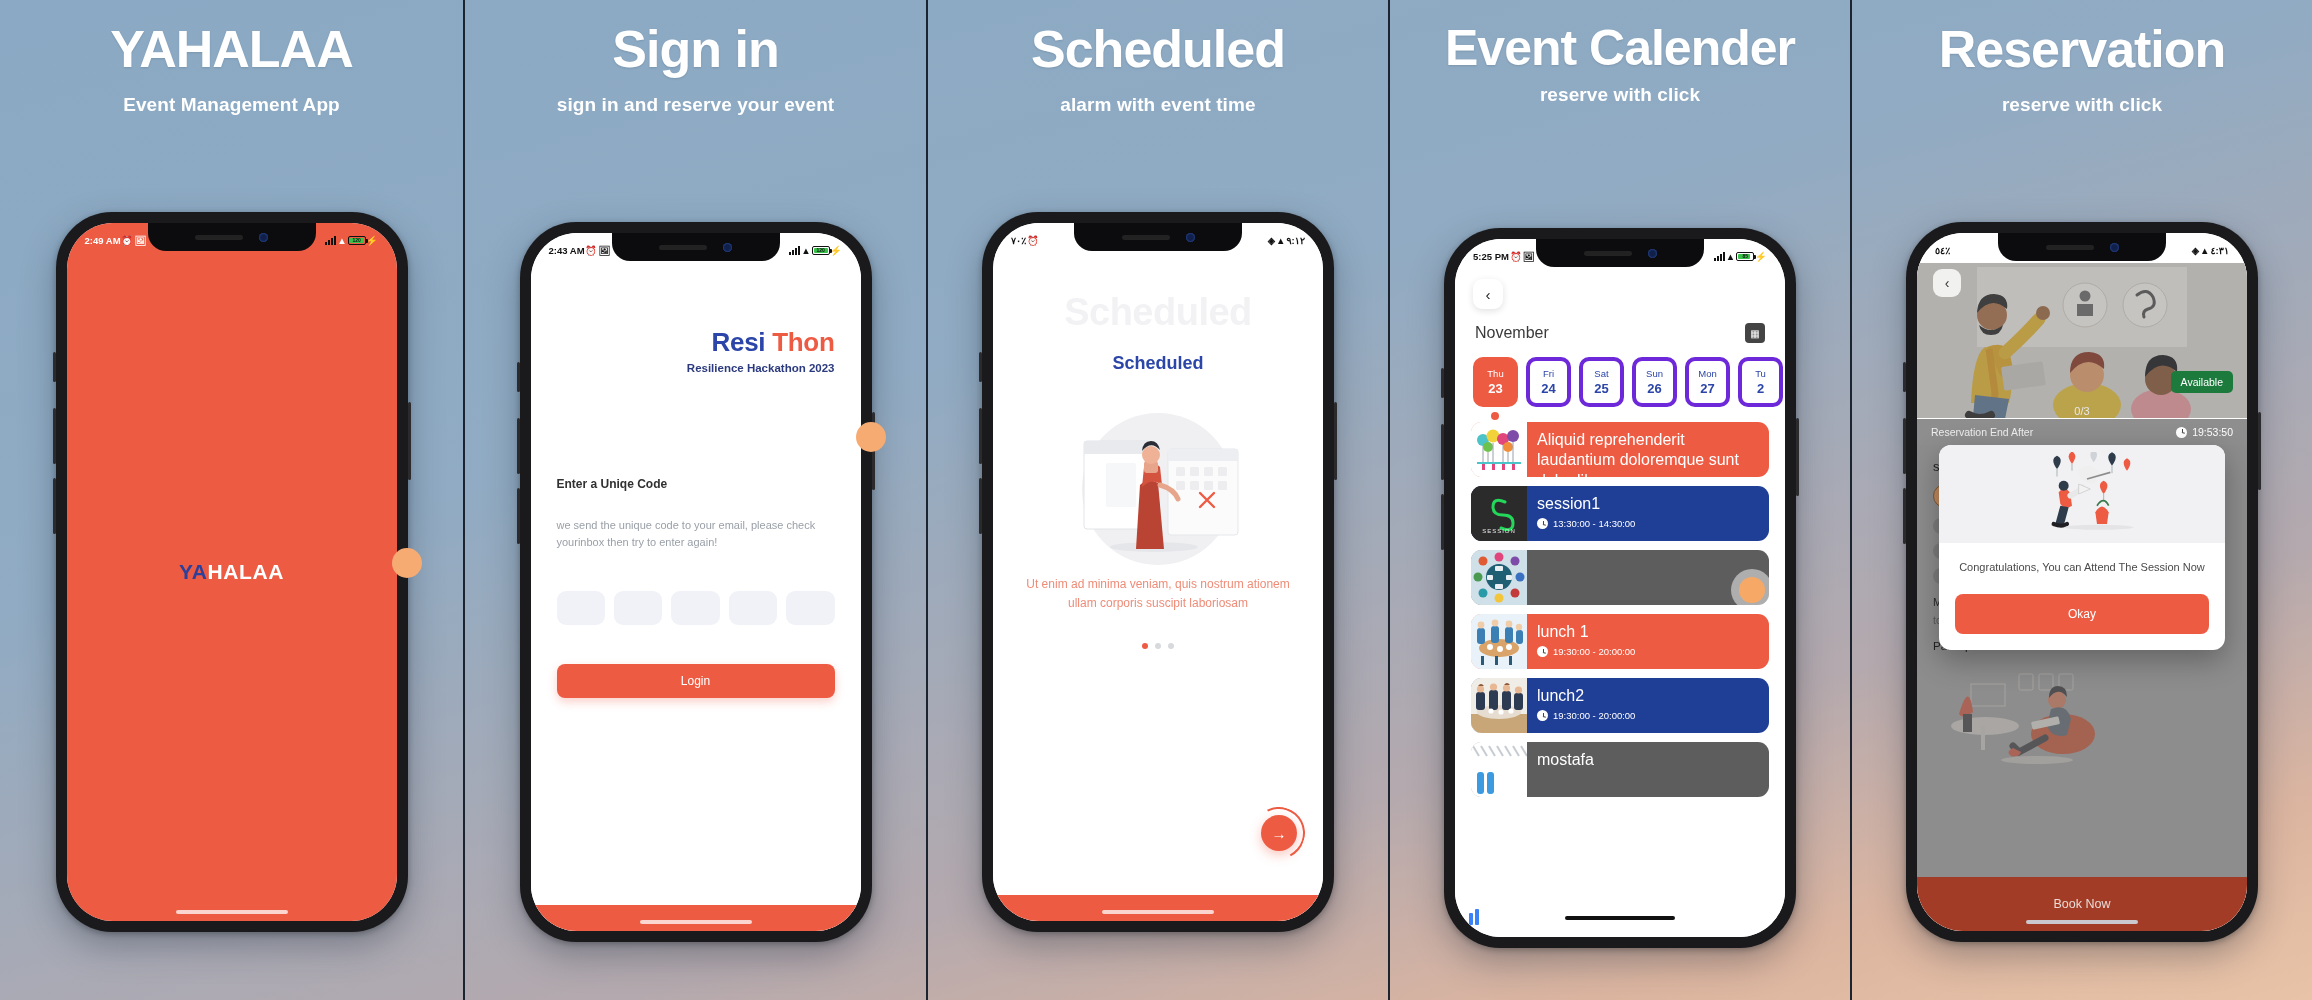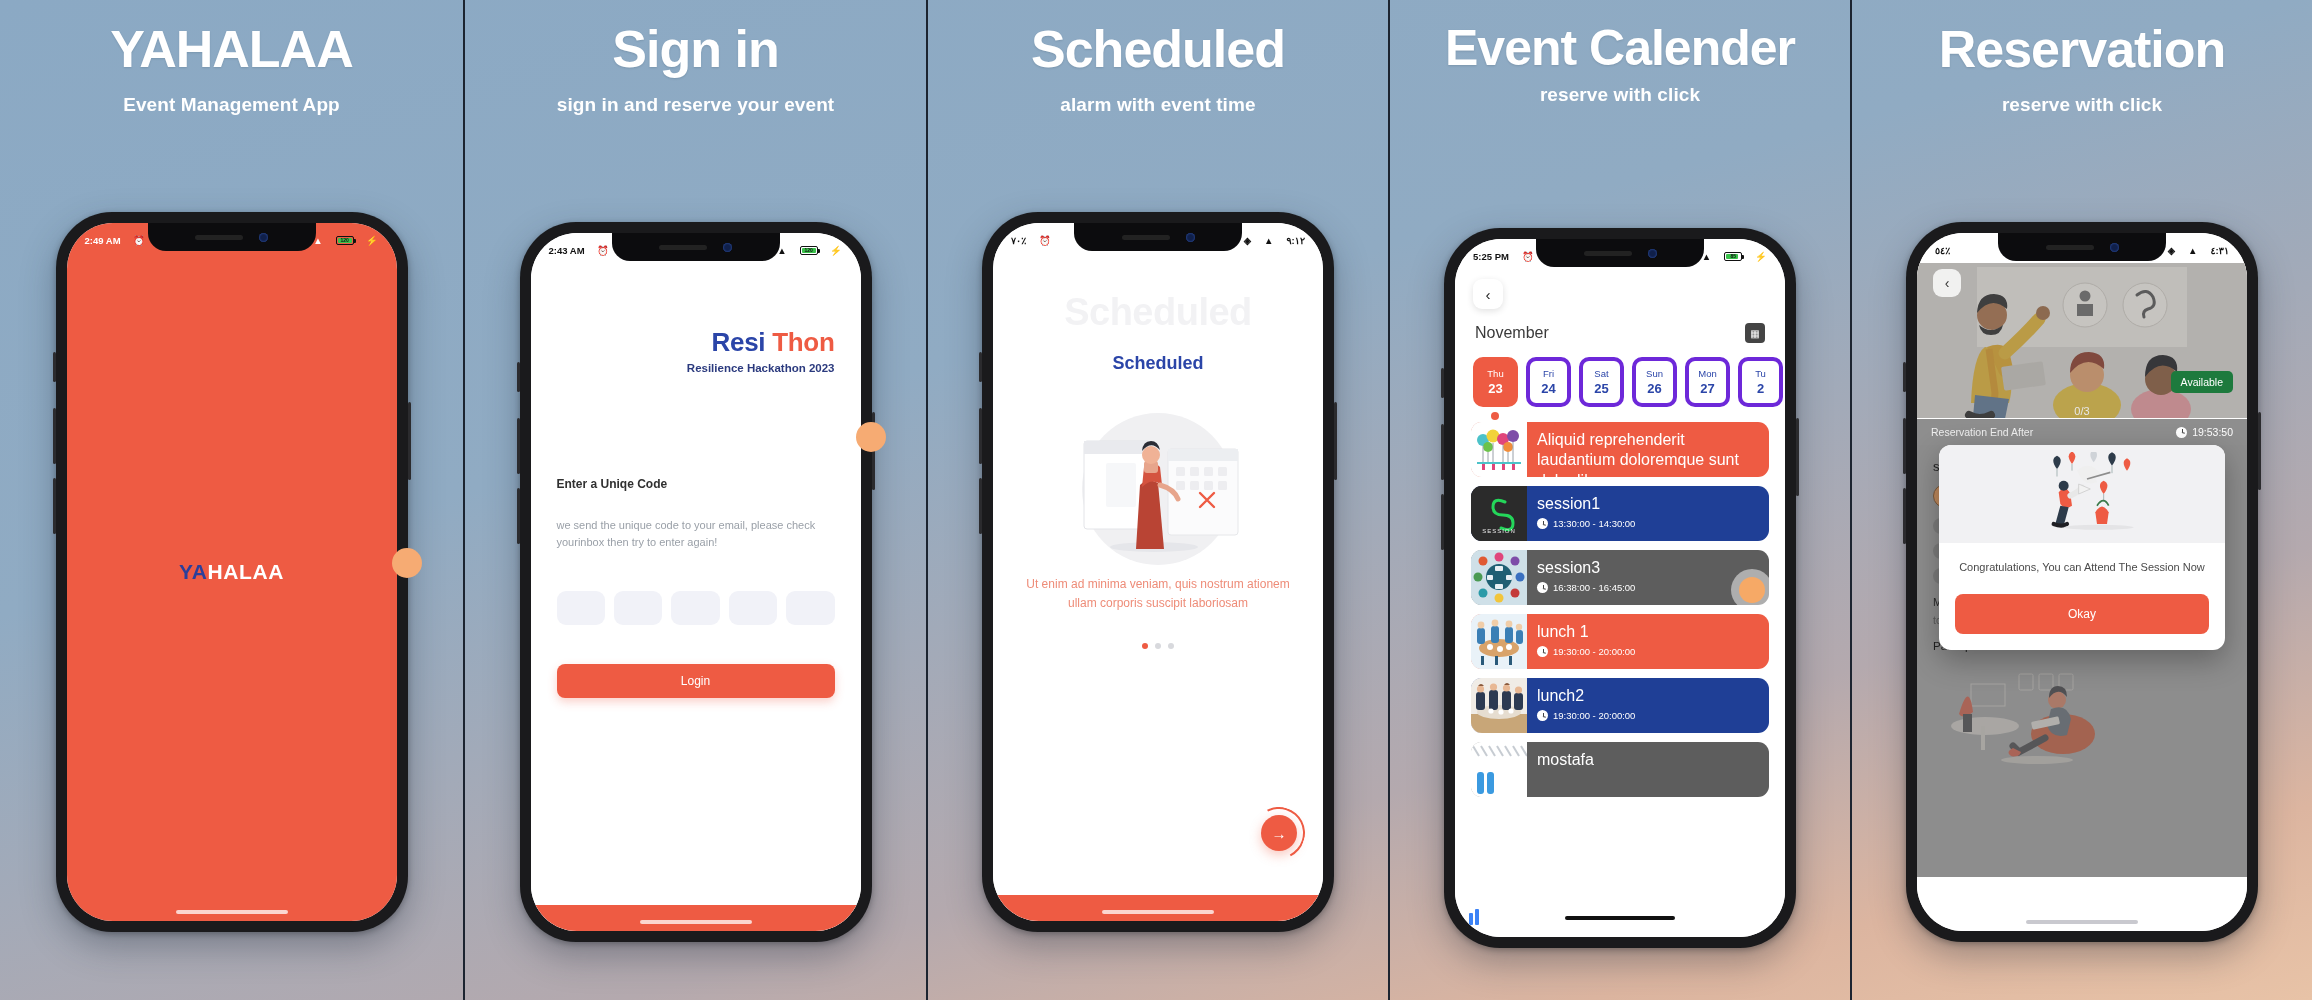--- a/index.html
+++ b/index.html
@@ -52,21 +52,21 @@
     display: flex; align-items: center; justify-content: center; gap: 16px;
   }
   .notch .spk { width: 48px; height: 5px; border-radius: 3px; background: #222;}
   .notch .cam { width: 9px; height: 9px; border-radius: 50%; background: #10204a; box-shadow: inset 0 0 2px #3a63c8;}
 
   .statusbar {
     position: absolute; top: 0; left: 0; right: 0; height: 30px; z-index: 30;
     display: flex; align-items: center; justify-content: space-between;
     padding: 4px 16px 0 16px; font-size: 9.5px; font-weight: bold; color: #111;
   }
-  .sb-l, .sb-r { display: flex; align-items: center; gap: 13px; }
+  .sb-l, .sb-r { display: flex; align-items: center; gap: 1px; }
   .sb-l { margin-left: 2px; } .sb-r { margin-right: 2px; }
   .bars { display: inline-flex; align-items: flex-end; gap: 1px; height: 9px; }
   .bars i { width: 2px; background: #111; display: block; }
   .bars i:nth-child(1){height:3px} .bars i:nth-child(2){height:5px}
   .bars i:nth-child(3){height:7px} .bars i:nth-child(4){height:9px}
   .batt { width: 18px; height: 9px; border: 1px solid #111; border-radius: 2px; position: relative; padding: 1px; }
   .batt::after { content:""; position:absolute; right:-3px; top:2.5px; width:2px; height:4px; background:#111; border-radius:0 1px 1px 0;}
   .batt b { display:block; height:100%; background:#39c24a; border-radius:1px; }
   .batt span { position:absolute; inset:0; font-size:5px; color:#111; display:flex; align-items:center; justify-content:center; font-weight:bold;}
   .homebar { position: absolute; bottom: 7px; left: 50%; transform: translateX(-50%); width: 112px; height: 4px; border-radius: 3px; background: #c9c9cf; z-index: 45; }
@@ -470,27 +470,20 @@
                         <circle cx="28" cy="48" r="4.5" fill="#f2c53a"></circle>
                     <circle cx="7" cy="27" r="4.5" fill="#4a9a52"></circle>
                         <circle cx="49" cy="27" r="4.5" fill="#3a70c0"></circle>
                     <circle cx="12" cy="11" r="4.5" fill="#e05a33"></circle>
                         <circle cx="44" cy="11" r="4.5" fill="#7e4ca8"></circle>
                     <circle cx="12" cy="43" r="4.5" fill="#2a9aa8"></circle>
                         <circle cx="44" cy="43" r="4.5" fill="#c43a3a"></circle>
                       </g>
                   </svg>
                 </div>
-                <div class="meta">
-                  <div class="nm">session3</div>
-                  <div class="tm">
-                    <span class="clock"></span>
-                    <span>16:38:00 - 16:45:00</span>
-                  </div>
-                </div>
               </div>
 
               <div class="ev orange">
                 <div class="thumb" style="background:#e9f2f8">
                   <svg viewBox="0 0 56 55" width="56" height="55">
                     <rect width="56" height="55" fill="#e9f2f8"></rect>
                     <ellipse cx="28" cy="34" rx="20" ry="9" fill="#d9a36a"></ellipse>
                     <g fill="#3b7fb5">
                         <rect x="6" y="14" width="8" height="16" rx="3"></rect>
                         <rect x="20" y="12" width="8" height="17" rx="3"></rect>
@@ -707,20 +700,21 @@
                 <ellipse cx="130" cy="74" rx="32" ry="20" fill="#b5411f"></ellipse>
                 <circle cx="124" cy="40" r="9" fill="#c2694a"></circle>
                 <path d="M116 38 q9 -12 18 -1 q0 -11 -9 -11 q-9 0 -9 12 z" fill="#1f1f24"></path>
                 <path d="M118 49 q16 -6 20 10 l-4 16 q-16 4 -20 -10 z" fill="#4a545e"></path>
                 <rect x="98" y="62" width="28" height="8" rx="1.5" fill="#cfccc6" transform="rotate(-12 98 62)"></rect>
                 <path d="M112 78 l-26 14 l-6 -6" stroke="#2a2a2e" stroke-width="7" fill="none" stroke-linecap="round"></path>
                 <path d="M80 88 q-8 4 -2 8 q8 2 10 -4 z" fill="#c0442c"></path>
                 <ellipse cx="104" cy="100" rx="36" ry="4" fill="#b4b0aa"></ellipse>
               </svg>
             </div>
+            <div class="booknow">Book Now</div>
 
             <div class="dialog">
               <div class="dtop">
                 <svg viewBox="0 0 180 96" width="150" height="84">
                   <path d="M84 20 q16 -14 30 6 q-12 -2 -6 8 q-16 6 -24 -14 z" fill="#efefef"></path>
                   <path d="M96 30 l28 -8" stroke="#8d8d8d" stroke-width="2"></path>
                   <g>
                       <path d="M60 18 q-9 -12 0 -16 q9 4 0 16 z" fill="#2d3b4a"></path>
                       <path d="M60 18 v9" stroke="#9aa"></path>
                     </g>

